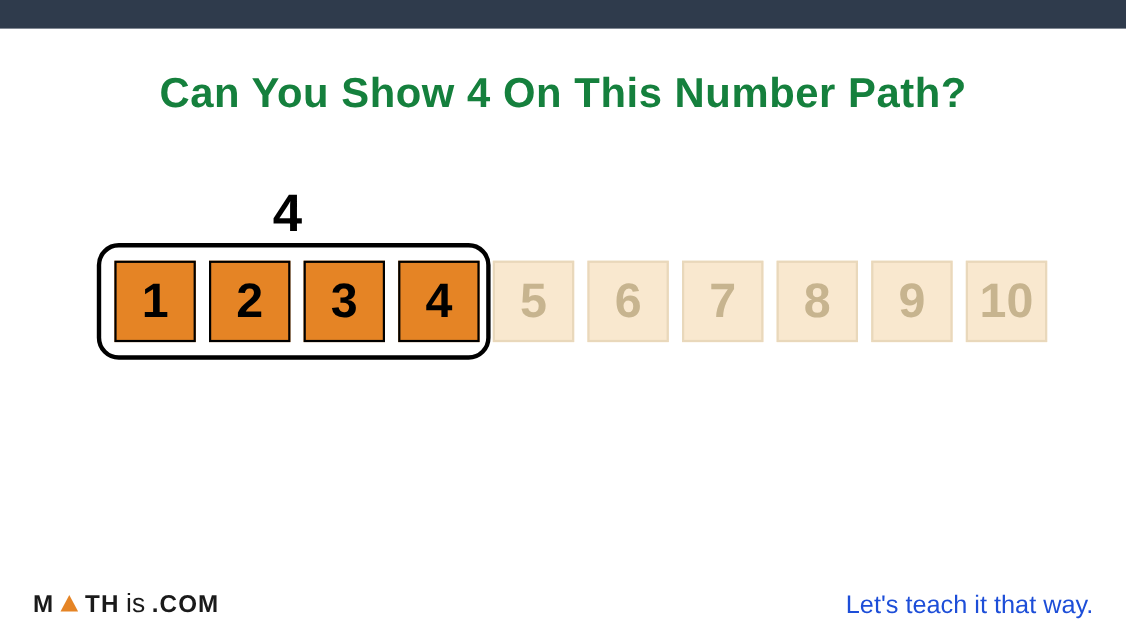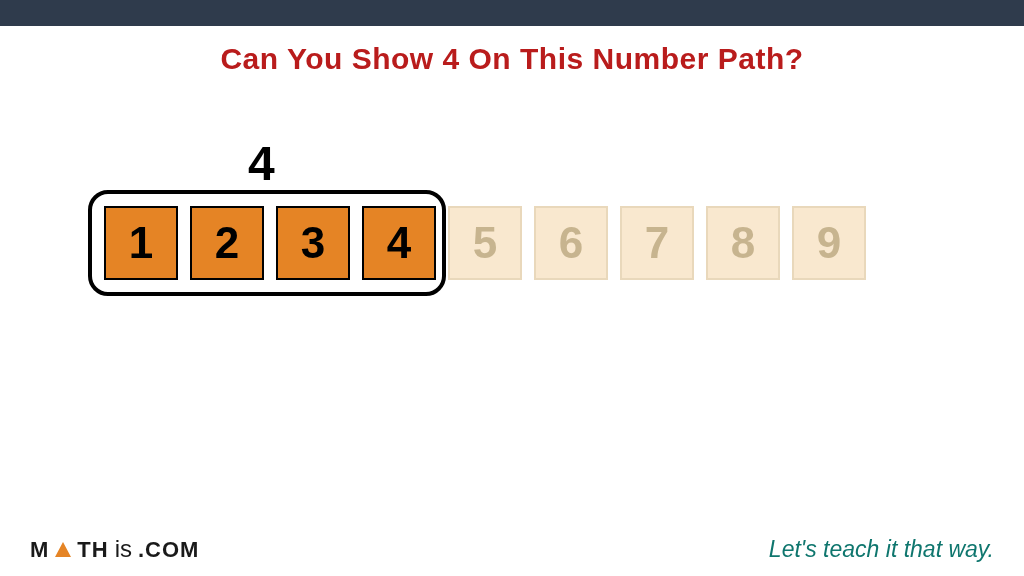--- a/index.html
+++ b/index.html
@@ -1,31 +1,31 @@
 <!DOCTYPE html>
 <html><head>
 <meta charset="utf-8">
 <style>
   * { margin: 0; padding: 0; box-sizing: border-box; }
   html, body { width: 1024px; height: 576px; font-family: Arial, Helvetica, sans-serif; background: #fff; overflow: hidden; }
   .top-bar { width: 100%; height: 26px; background: #2f3b4c; }
-  .title { text-align: center; font-weight: 900; font-size: 30px; color: #b91c1c; margin-top: 16px; letter-spacing: 0.5px; }
+  .title { text-align: center; font-weight: 900; font-size: 38px; color: #15803d; margin-top: 38px; letter-spacing: 0.5px; }
   .stage { position: relative; width: 100%; height: 300px; margin-top: 60px; }
   .big-label { position: absolute; left: 248px; top: 0; font-size: 48px; font-weight: 900; color: #000; }
   .path { position: absolute; left: 104px; top: 70px; display: flex; gap: 12px; }
   .tile { width: 74px; height: 74px; display: flex; align-items: center; justify-content: center; font-size: 44px; font-weight: 900; }
   .tile.on { background: #e58425; border: 2px solid #000; color: #000; }
   .tile.off { background: #f9e8cf; border: 2px solid #e9d8bb; color: #c7b48f; }
   .highlight-box { position: absolute; left: 88px; top: 54px; width: 358px; height: 106px; border: 4px solid #000; border-radius: 20px; }
   .footer { position: absolute; bottom: 0; left: 0; width: 100%; height: 48px; display: flex; align-items: center; justify-content: space-between; padding: 0 30px 6px 30px; }
   .logo { font-size: 22px; font-weight: 900; color: #1a1a1a; letter-spacing: 1px; display: flex; align-items: baseline; gap: 6px; }
   .logo .is { font-weight: 400; font-size: 24px; letter-spacing: 0; }
   .logo .visual { letter-spacing: 2px; }
   .tri { display: inline-block; width: 0; height: 0; border-left: 8px solid transparent; border-right: 8px solid transparent; border-bottom: 15px solid #e58425; position: relative; top: 0px; }
-  .tagline { font-size: 23px; font-style: italic; color: #0f766e; }
+  .tagline { font-size: 23px; color: #1d4ed8; }
 </style>
 </head>
 <body>
 
 <div class="top-bar"></div>
 
 <h1 class="title">Can You Show 4 On This Number Path?</h1>
 
 <div class="stage">
   <div class="big-label">4</div>
@@ -33,20 +33,21 @@
   <div class="path">
     <div class="tile on">1</div>
     <div class="tile on">2</div>
     <div class="tile on">3</div>
     <div class="tile on">4</div>
     <div class="tile off">5</div>
     <div class="tile off">6</div>
     <div class="tile off">7</div>
     <div class="tile off">8</div>
     <div class="tile off">9</div>
+    <div class="tile off">10</div>
   </div>
 </div>
 
 <div class="footer">
   <div class="logo">
     <span>M</span>
       <span class="tri"></span>
       <span>TH</span>
     <span class="is">is</span>
       <span>.COM</span>

